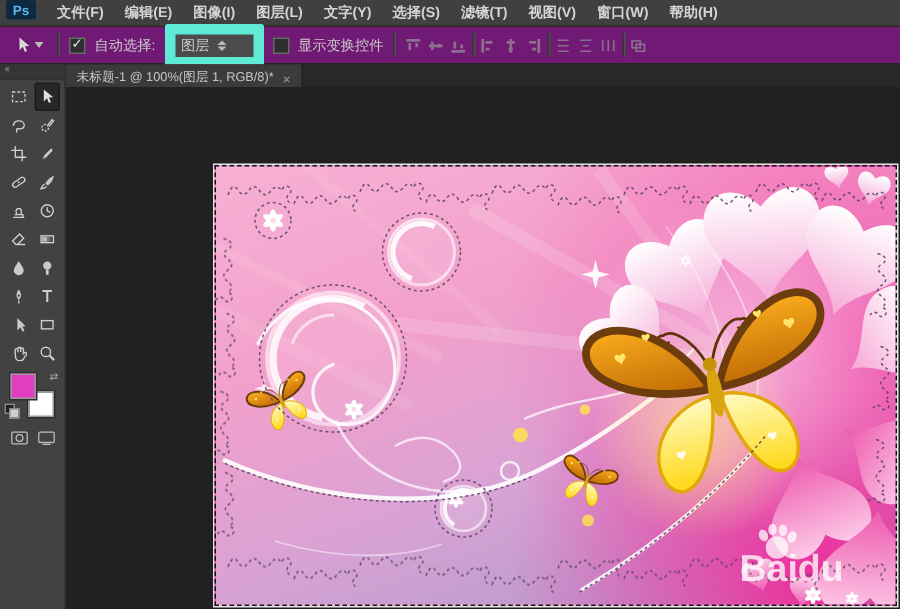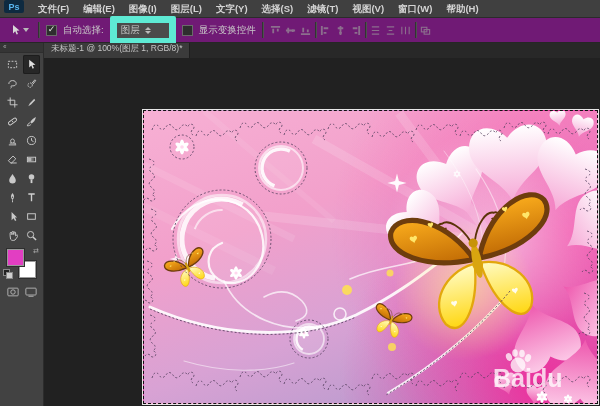--- a/index.html
+++ b/index.html
@@ -56,21 +56,21 @@
   .sw-mini i.b{left:3px;top:3px;background:#cfcfcf;}
   .sw-swap{position:absolute;left:28px;top:-2px;color:#aaa;font-size:7px;}
   .below-tools{display:flex;gap:6px;justify-content:center;margin-top:6px;}
   .below-tools svg{width:12px;height:10px;stroke:#bdbdbd;fill:none;stroke-width:1;}
   .panel-fill{flex:1;}
 
   
   .workarea{flex:1;position:relative;background:#222222;}
   .tabbar{height:15px;background:#282828;display:flex;align-items:stretch;border-bottom:1px solid #1c1c1c;}
   .doc-tab{background:#3b3b3b;border-right:1px solid #1f1f1f;display:flex;align-items:flex-end;
-           gap:6px;padding:0 7px;font-size:8.5px;color:#c6c6c6;white-space:nowrap;flex-direction:column;}
+           gap:6px;padding:0 7px;font-size:8.5px;color:#c6c6c6;white-space:nowrap;}
   .doc-tab .close{color:#9a9a9a;font-size:9px;line-height:1;}
 
   .canvas{position:absolute;left:0;right:0;top:15px;bottom:0;background:#212121;}
 
   
   .image{position:absolute;left:99px;top:52px;width:453px;height:292px;
          border:1px dashed #101010; box-shadow:0 0 0 1px #e6e6e6;
          background:
            radial-gradient(circle at 88% 94%, #ec2f9c 0%, rgba(236,47,156,.55) 16%, rgba(236,47,156,0) 42%),
            radial-gradient(circle at 94% 42%, rgba(246,84,172,.85) 0%, rgba(246,84,172,0) 52%),

